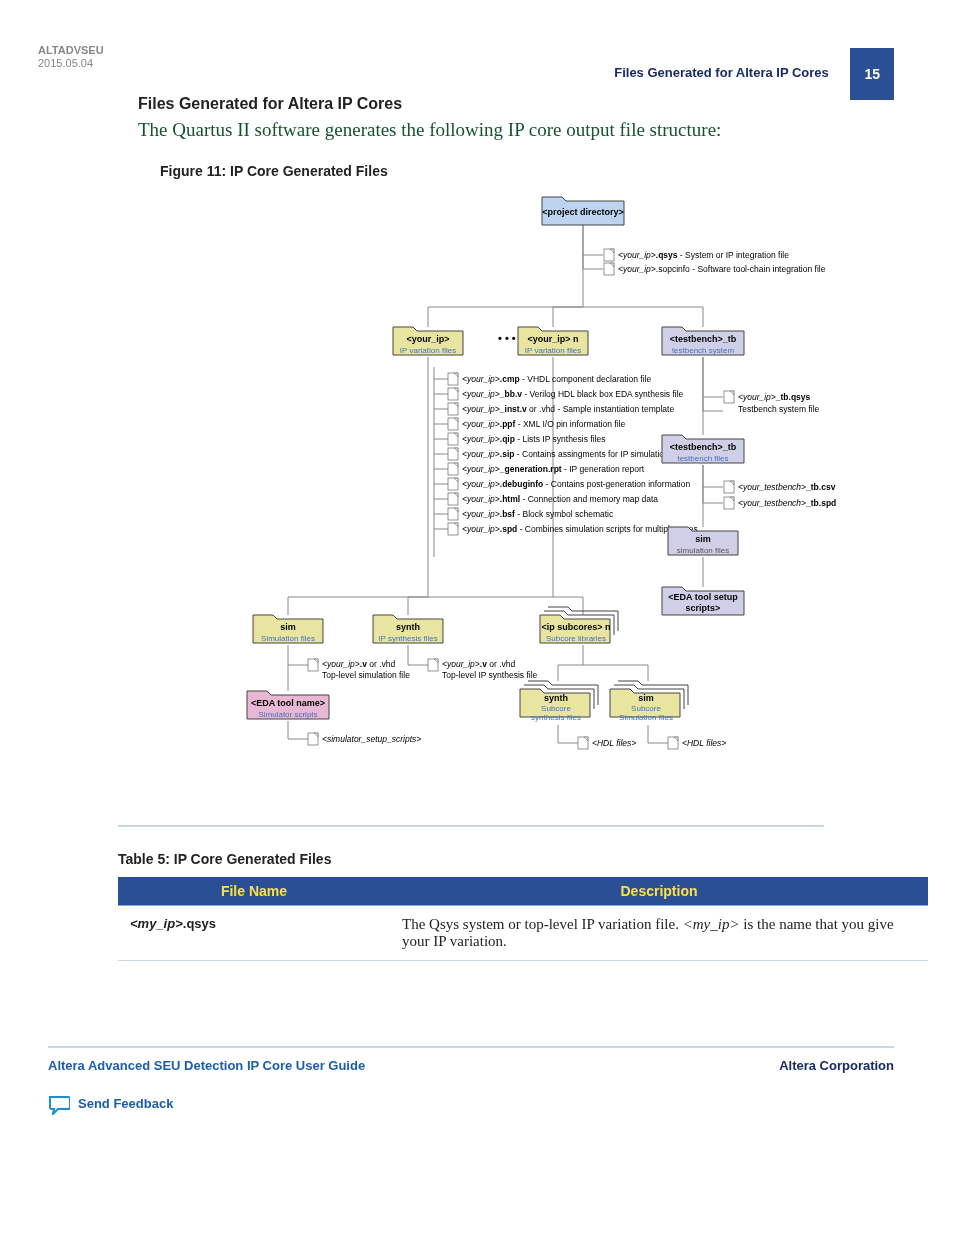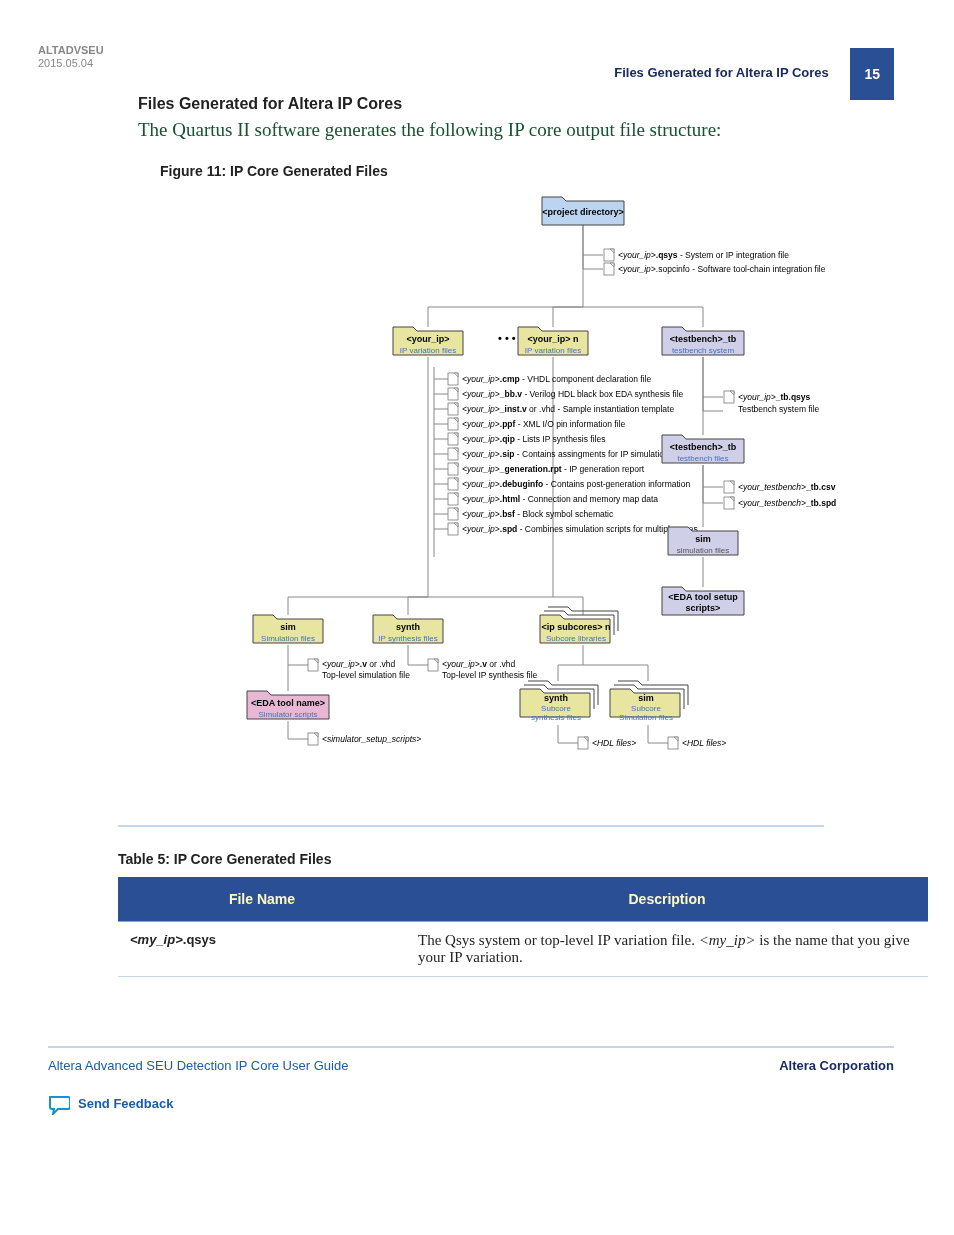--- a/index.html
+++ b/index.html
@@ -92,24 +92,24 @@
     color: #222;
     margin: 24px 0 10px 70px;
   }
   table.gen {
     border-collapse: collapse;
     width: 810px;
     margin-left: 70px;
   }
   table.gen th {
     background: #2a4f94;
-    color: #fef9c3;
+    color: #fde047;
     font-weight: bold;
     font-size: 14px;
-    padding: 14px;
+    padding: 6px;
     text-align: center;
   }
   table.gen th:first-child { width: 260px; }
   table.gen td {
     border-top: 1px solid #84cc16;
     border-bottom: 1px solid #c7d8e4;
     padding: 10px 12px;
     font-family: "Minion Pro", Georgia, serif;
     font-size: 15px;
     vertical-align: top;
@@ -122,21 +122,21 @@
   .footer {
     position: absolute;
     bottom: 40px;
     left: 48px;
     right: 60px;
     border-top: 2px solid #c7d8e4;
     padding-top: 10px;
   }
   .footer-left {
     color: #1a5da8;
-    font-weight: normal;
+    font-weight: bold;
     font-size: 13px;
   }
   .footer-right {
     float: right;
     color: #1a2a64;
     font-weight: bold;
     font-size: 13px;
   }
   .feedback {
     margin-top: 22px;

